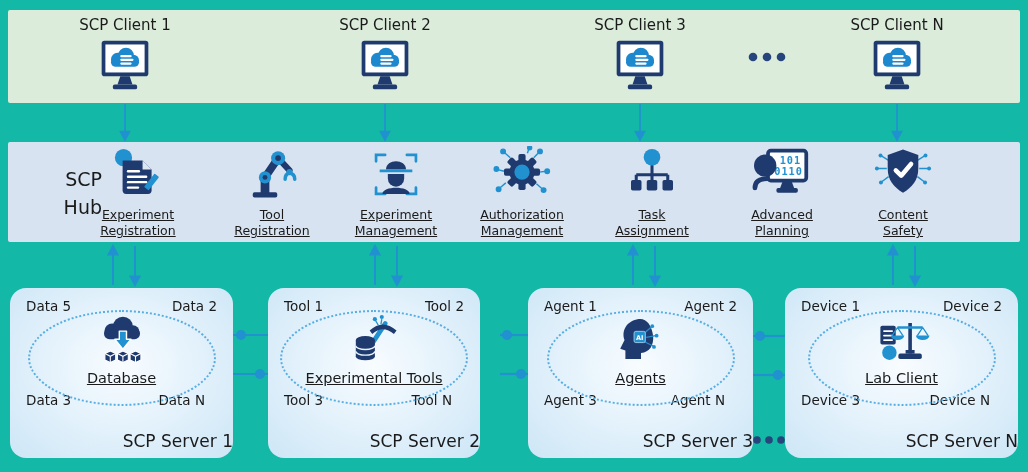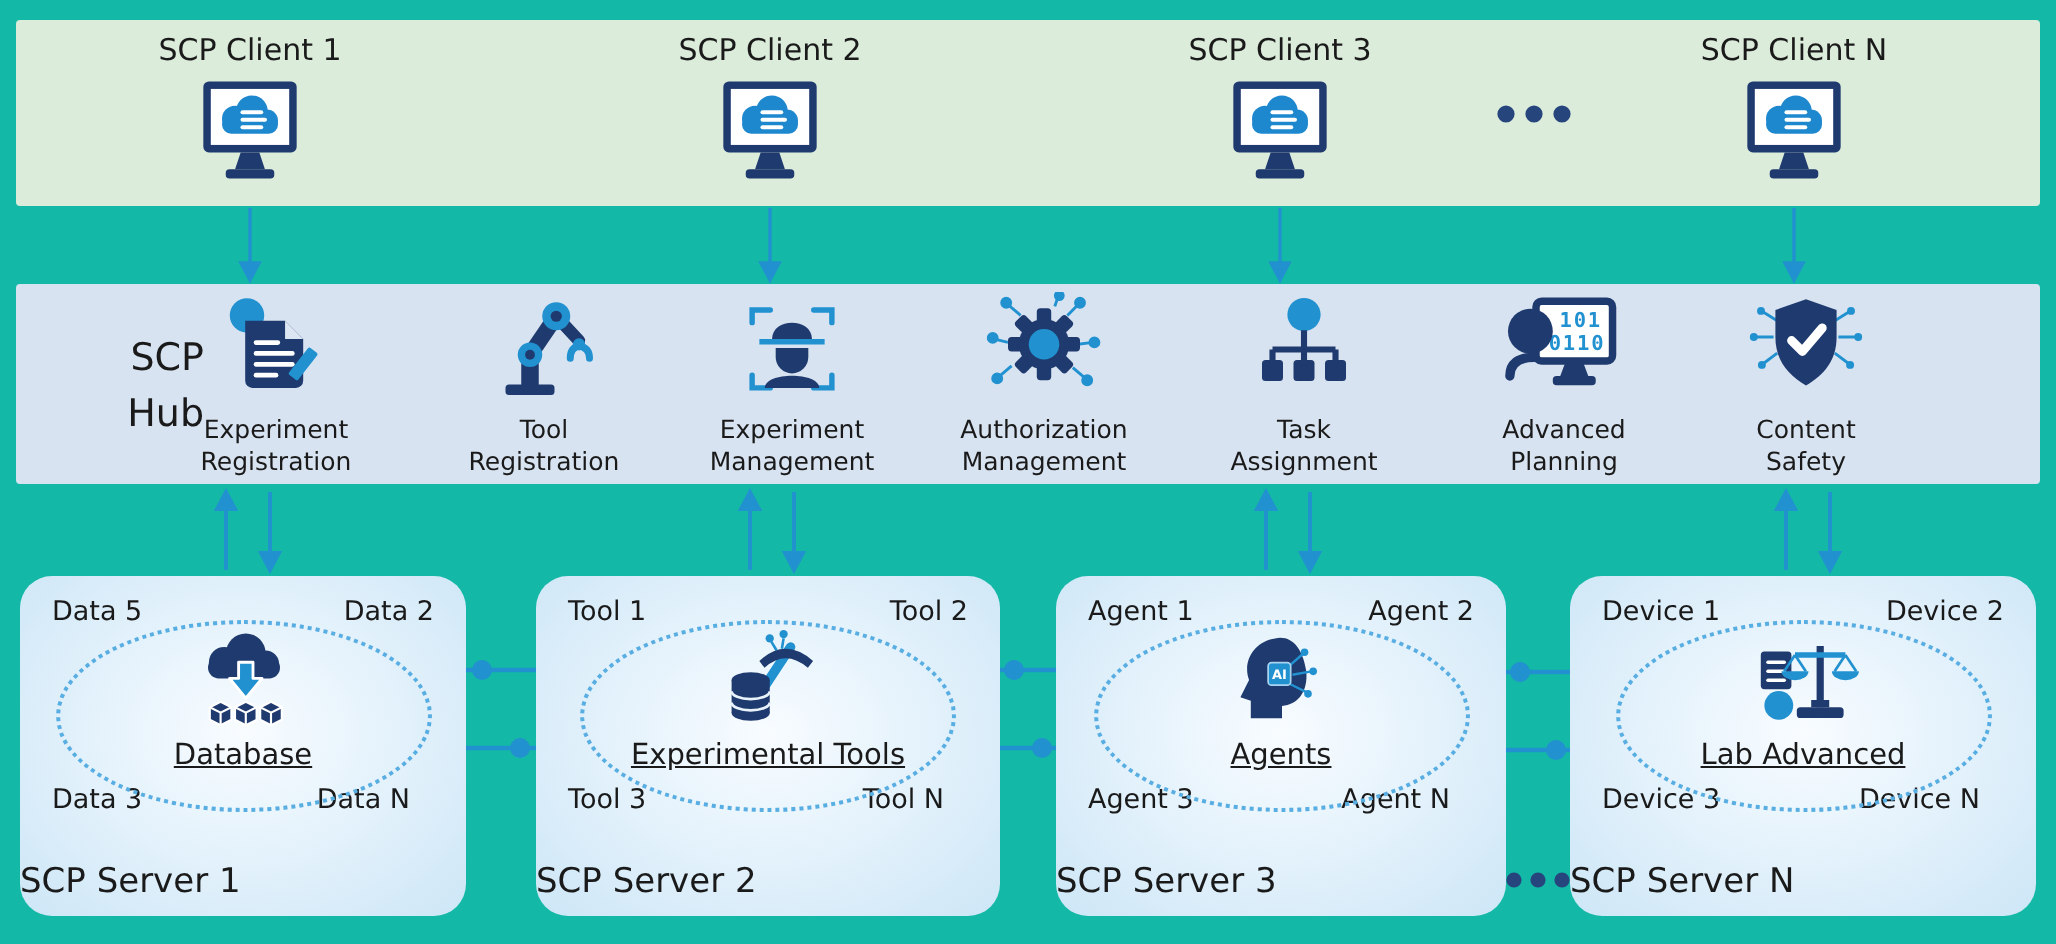--- a/index.html
+++ b/index.html
@@ -12,34 +12,34 @@
   .band-hub{position:absolute;left:8px;top:142px;width:1012px;height:100px;background:#d8e3f1;border-radius:2px;}
   
   .client{position:absolute;top:16px;width:160px;text-align:center;}
   .client .clabel{font-size:15px;line-height:1.2;}
   .client svg{margin-top:3px;}
   
   .hub-title{position:absolute;left:18px;top:166px;width:84px;text-align:right;
     font-size:19px;line-height:1.45;white-space:pre-line;}
   .hub-item{position:absolute;top:146px;width:124px;text-align:center;}
   .hub-item .hicon{height:58px;display:flex;align-items:flex-start;justify-content:center;}
-  .hub-item .hlabel{font-size:12.5px;line-height:1.3;white-space:pre-line;margin-top:3px;}
+  .hub-item .hlabel{font-size:12.5px;line-height:1.3;white-space:pre-line;margin-top:3px;text-decoration:underline;}
   
   .server{position:absolute;top:288px;height:170px;border-radius:16px;
     background:radial-gradient(ellipse at 50% 46%, #f8fcff 0%, #e2f1fb 52%, #cde6f6 100%);}
   .server .dashed-ellipse{position:absolute;left:50%;top:22px;transform:translateX(-50%);
     width:184px;height:92px;border:2px dotted #58aee2;border-radius:50%;}
   .server .corner{position:absolute;font-size:13.5px;}
   .server .tl{left:16px;top:10px;}
   .server .tr{right:16px;top:10px;}
   .server .bl{left:16px;top:104px;}
   .server .br{right:28px;top:104px;}
   .server .cicon{position:absolute;left:50%;top:26px;transform:translateX(-50%);}
   .server .center-label{position:absolute;left:0;right:0;top:82px;text-align:center;font-size:14.5px;text-decoration:underline;}
-  .server .sname{position:absolute;left:0;right:0;bottom:7px;text-align:left;font-size:17px;margin-top:28px;}
+  .server .sname{position:absolute;left:0;right:0;bottom:7px;text-align:right;font-size:17px;margin-top:28px;}
   
   .overlay{position:absolute;left:0;top:0;pointer-events:none;}
   .symbol-store{position:absolute;width:0;height:0;overflow:hidden;}
 </style>
 </head>
 <body>
 
 <div class="stage">
 
   <svg class="symbol-store" aria-hidden="true">
@@ -334,21 +334,21 @@
     <div class="dashed-ellipse"></div>
     <div class="cicon">
       <svg width="58" height="54" viewBox="0 0 64 60">
           <use href="#i-clouddb"></use>
         </svg>
     </div>
     <div class="center-label">Database</div>
     <div class="sname">SCP Server 1</div>
   </div>
 
-  <div class="server" style="left:268px;width:232px">
+  <div class="server" style="left:268px;width:212px">
     <span class="corner tl">Tool 1</span>
     <span class="corner tr">Tool 2</span>
     <span class="corner bl">Tool 3</span>
     <span class="corner br">Tool N</span>
     <div class="dashed-ellipse"></div>
     <div class="cicon">
       <svg width="56" height="52" viewBox="0 0 64 60">
           <use href="#i-toolspick"></use>
         </svg>
     </div>
@@ -383,21 +383,21 @@
     <span class="corner tl">Device 1</span>
     <span class="corner tr">Device 2</span>
     <span class="corner bl">Device 3</span>
     <span class="corner br">Device N</span>
     <div class="dashed-ellipse"></div>
     <div class="cicon">
       <svg width="58" height="54" viewBox="0 0 64 60">
           <use href="#i-labscale"></use>
         </svg>
     </div>
-    <div class="center-label">Lab Advanced</div>
+    <div class="center-label">Lab Client</div>
     <div class="sname">SCP Server N</div>
   </div>
 
   <svg class="overlay" width="1028" height="472">
 
     <g stroke="#2191d0" stroke-width="1.7" fill="#2191d0">
       <line x1="125" y1="104" x2="125" y2="132"></line>
         <polygon points="125,140 120.5,131.5 129.5,131.5"></polygon>
       <line x1="385" y1="104" x2="385" y2="132"></line>
         <polygon points="385,140 380.5,131.5 389.5,131.5"></polygon>

